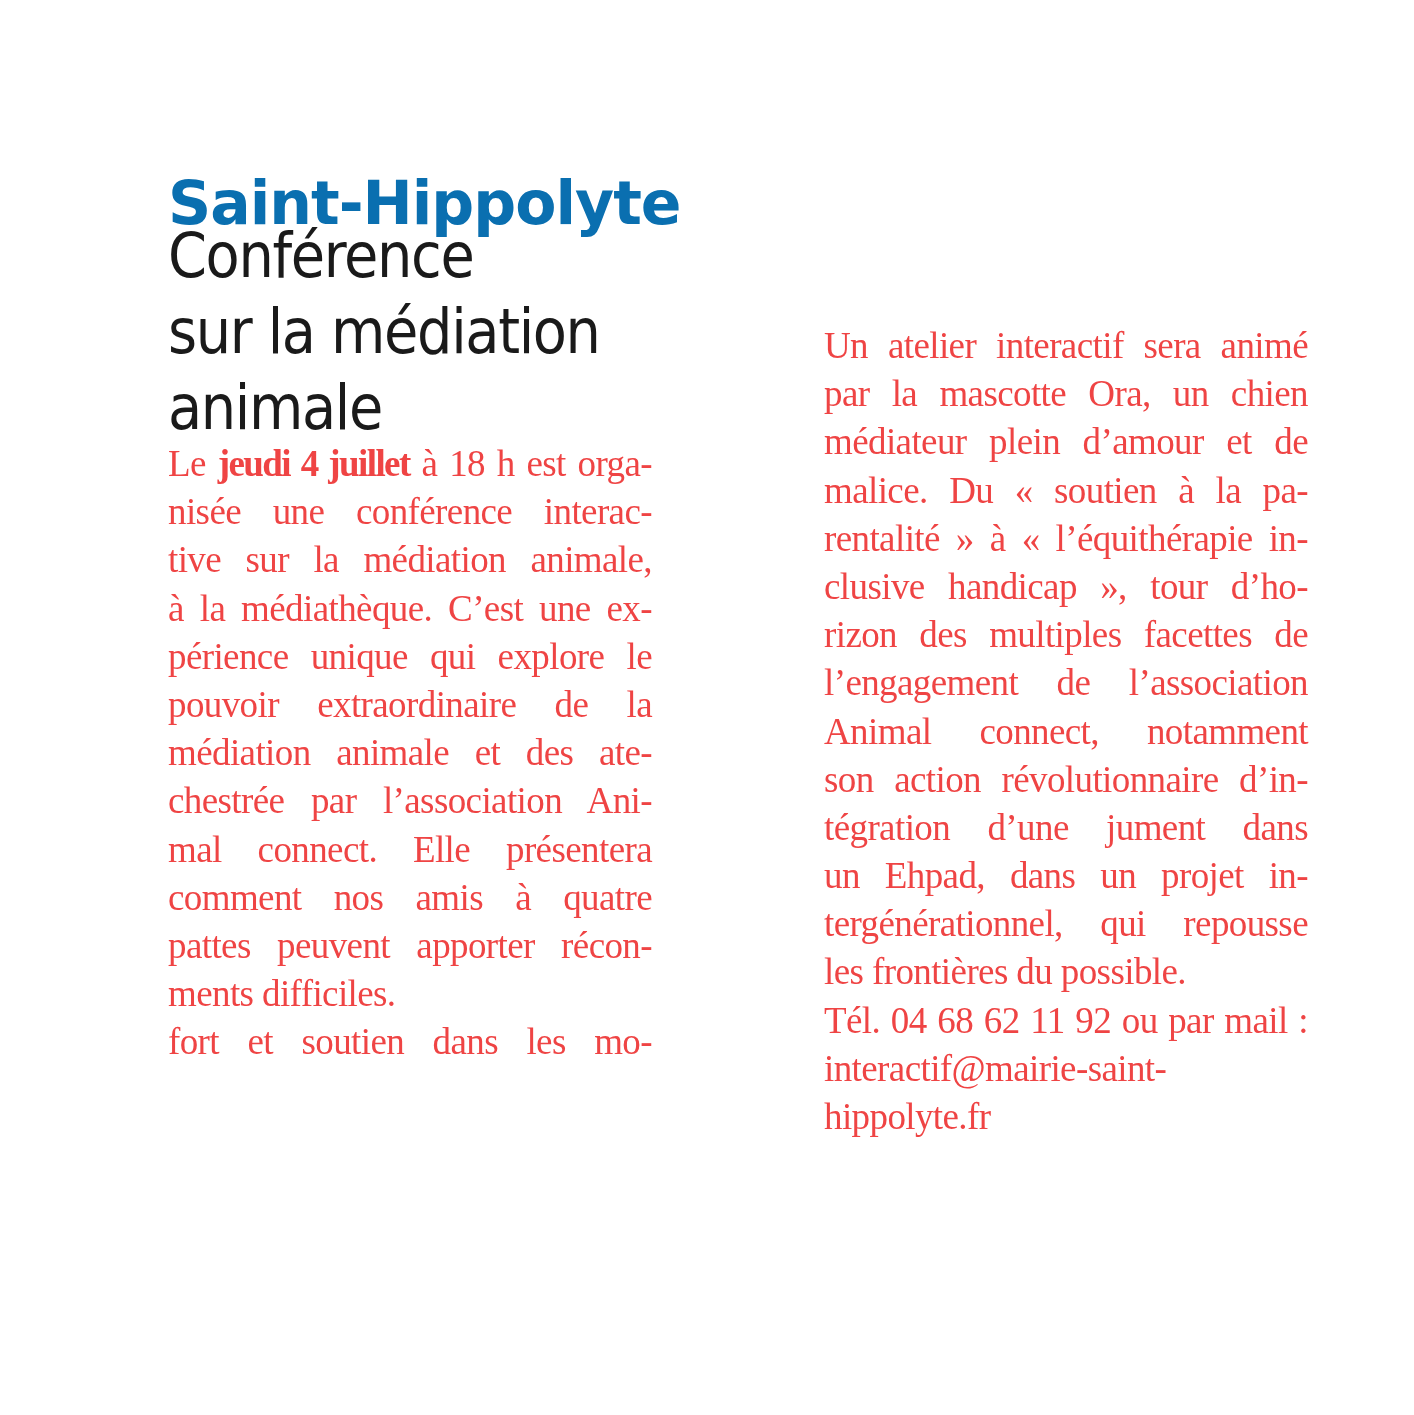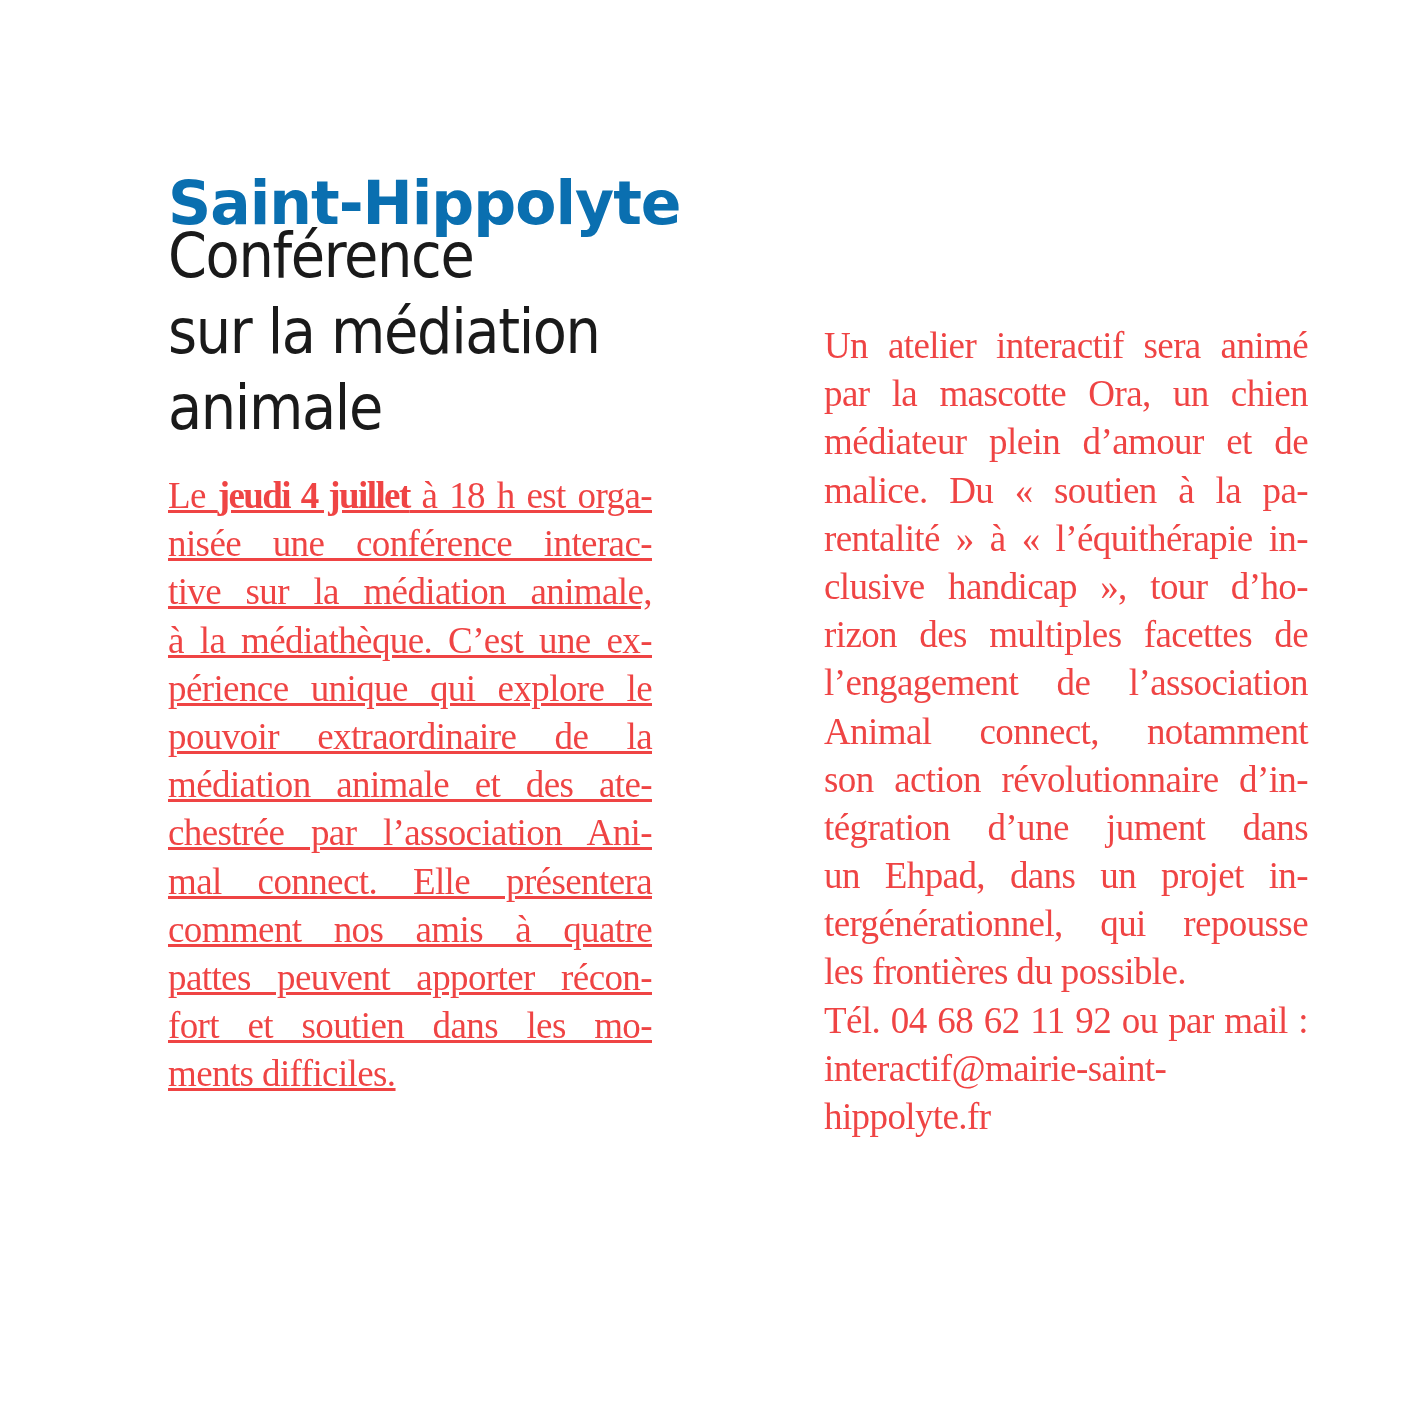--- a/index.html
+++ b/index.html
@@ -40,21 +40,21 @@
       transform-origin: left top;
     }
     .headline div { white-space: nowrap; }
     .col {
       position: absolute;
       font-family: "Liberation Serif", serif;
       font-size: 37px;
       line-height: 48.2px;
       color: #ef4444;
     }
-    .col-left { left: 168px; top: 472px; width: 484px; text-decoration: underline; }
+    .col-left { left: 168px; top: 440px; width: 484px; }
     .col-right { left: 824px; top: 322px; width: 484px; }
     .line {
       display: block;
       white-space: nowrap;
       text-align: justify;
       text-align-last: justify;
       height: 48.2px;
       letter-spacing: -0.6px;
     }
     .line.last {
@@ -82,22 +82,22 @@
   <span class="line">nisée une conférence interac-</span>
   <span class="line">tive sur la médiation animale,</span>
   <span class="line">à la médiathèque. C’est une ex-</span>
   <span class="line">périence unique qui explore le</span>
   <span class="line">pouvoir extraordinaire de la</span>
   <span class="line">médiation animale et des ate-</span>
   <span class="line">chestrée par l’association Ani-</span>
   <span class="line">mal connect. Elle présentera</span>
   <span class="line">comment nos amis à quatre</span>
   <span class="line">pattes peuvent apporter récon-</span>
+  <span class="line last">ments difficiles.</span>
   <span class="line">fort et soutien dans les mo-</span>
-  <span class="line last">ments difficiles.</span>
 </div>
 
 <div class="col col-right">
   <span class="line">Un atelier interactif sera animé</span>
   <span class="line">par la mascotte Ora, un chien</span>
   <span class="line">médiateur plein d’amour et de</span>
   <span class="line">malice. Du « soutien à la pa-</span>
   <span class="line">rentalité » à « l’équithérapie in-</span>
   <span class="line">clusive handicap », tour d’ho-</span>
   <span class="line">rizon des multiples facettes de</span>

